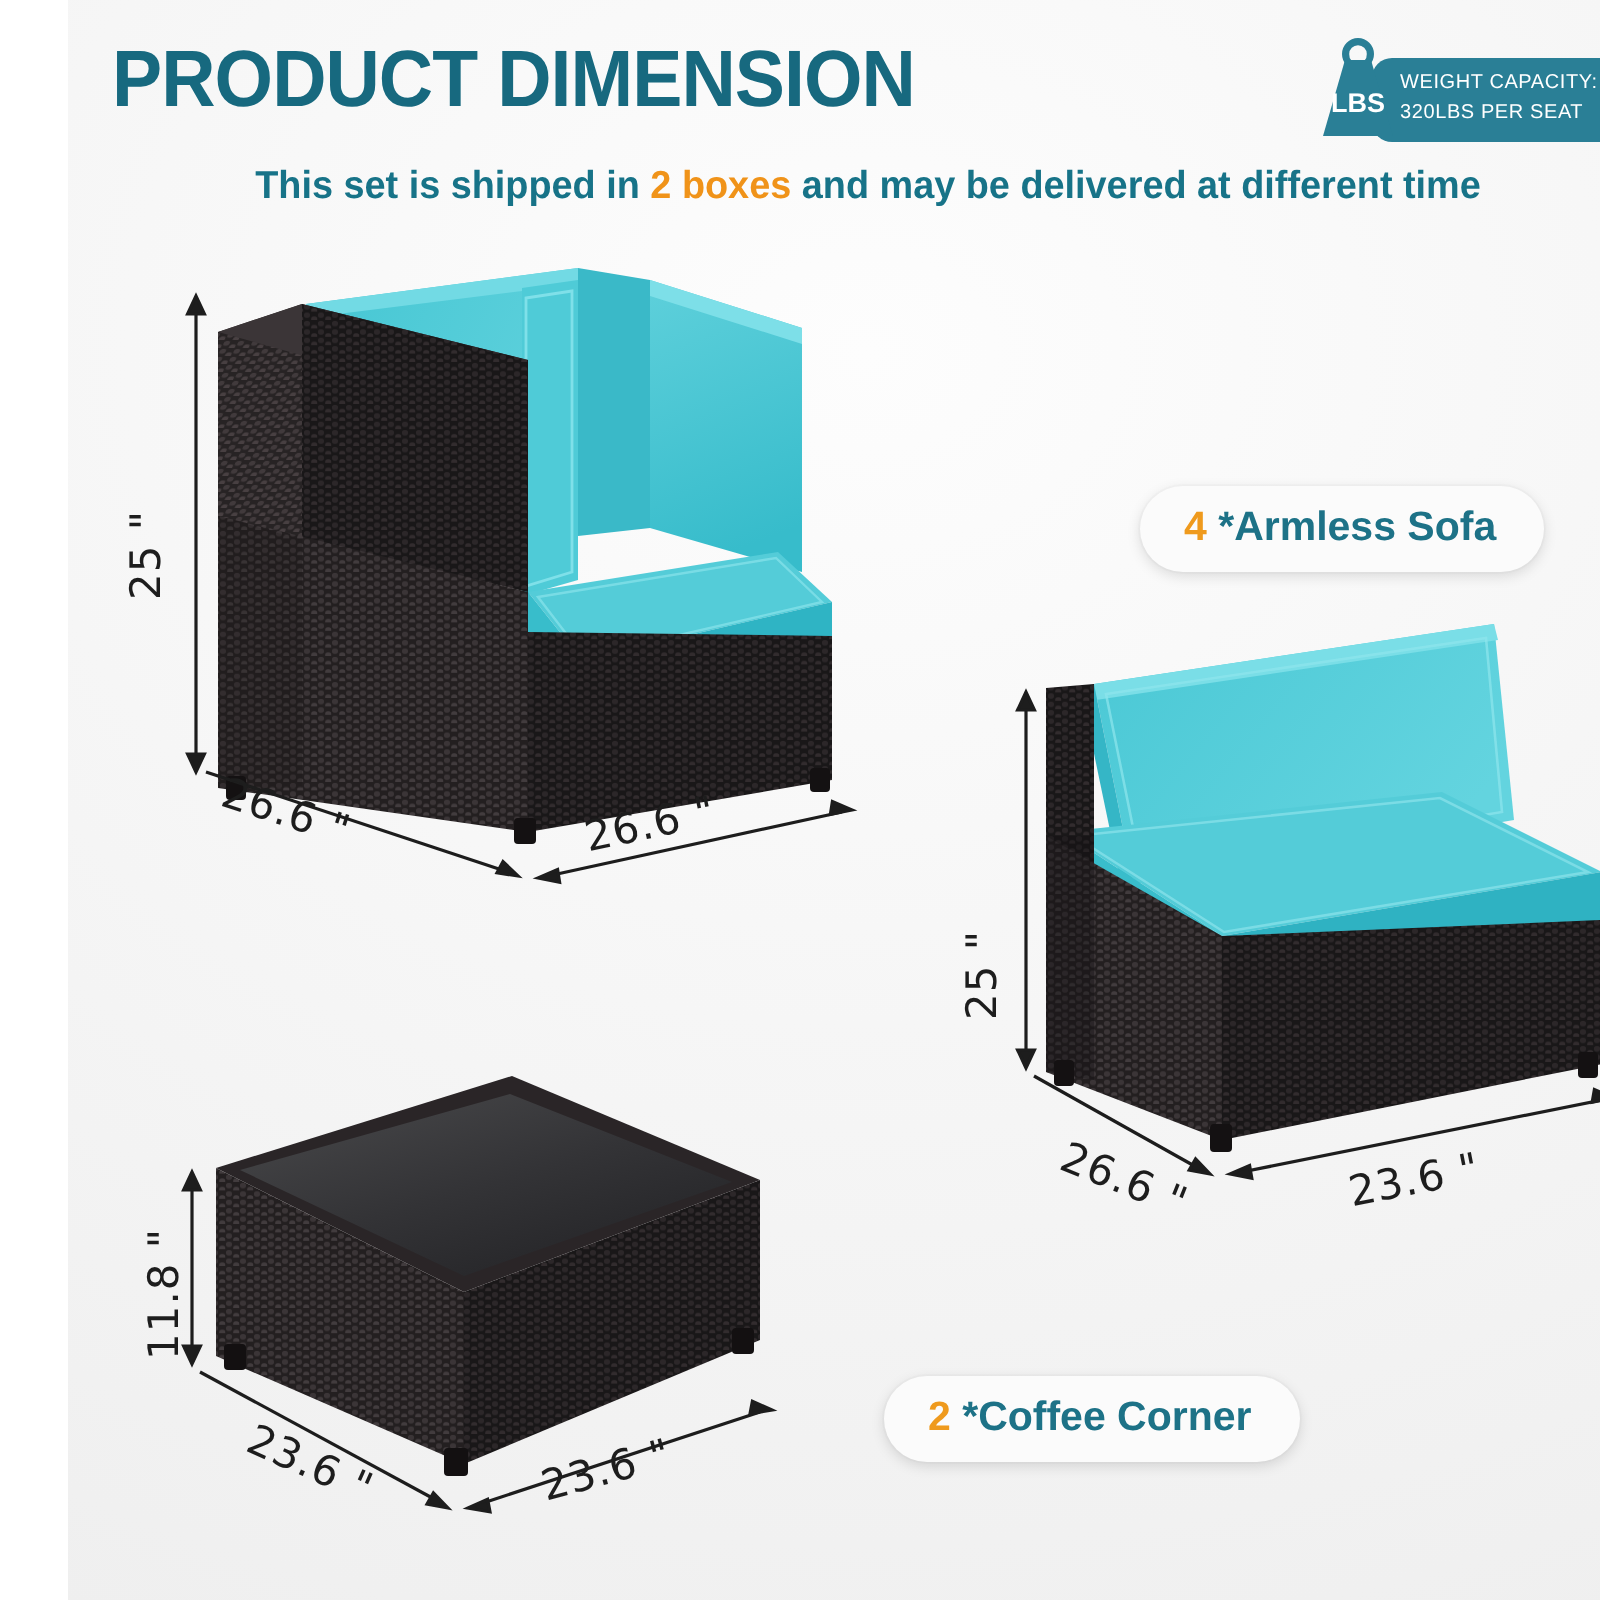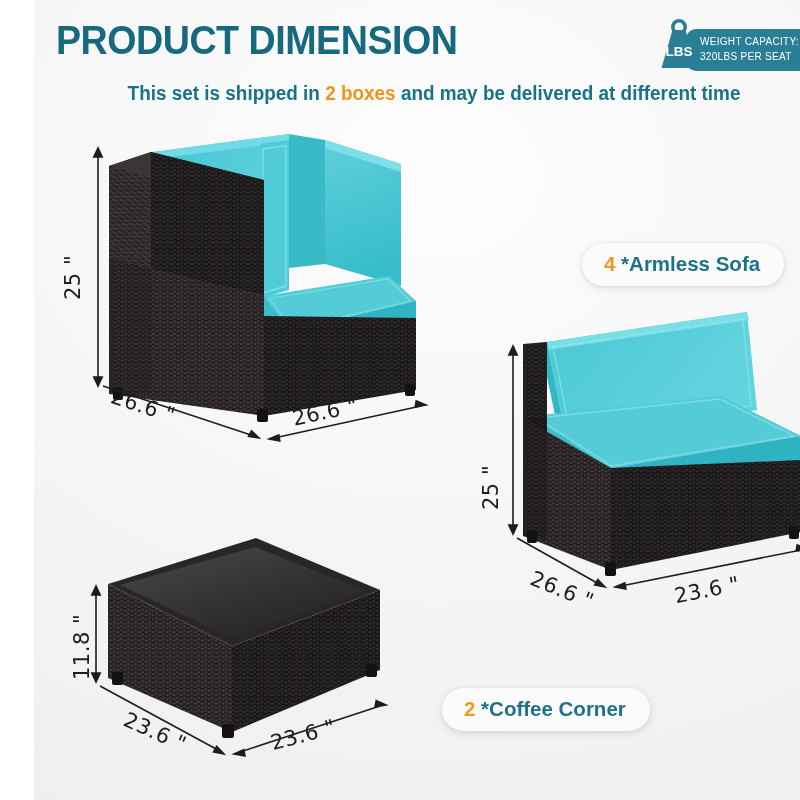--- a/index.html
+++ b/index.html
@@ -270,21 +270,21 @@
         <path d="M126 287 l9.8 -4.2 l1.1 6.3 z"></path>
         <path d="M318 249 l-9.8 -4.2 l-1.1 6.3 z"></path>
       </g>
     </svg>
   </div>
 
   <div class="dim vert" style="left:445px; top:510px;">25 "</div>
   <div class="dim" style="left:495px; top:578px; transform:rotate(22deg);">26.6  "</div>
   <div class="dim" style="left:640px; top:578px; transform:rotate(-11deg);">23.6  "</div>
 
-  <div class="chip" style="left:548px; top:243px;text-align:right;"><span class="num">4</span><span> *Armless Sofa</span></div>
+  <div class="chip" style="left:536px; top:243px;text-align:right;"><span class="num">4</span><span> *Armless Sofa</span></div>
 
   <div class="piece" style="left:30px; top:528px; width:320px; height:250px;">
     <svg width="320" height="250" viewBox="0 0 320 250">
       <defs>
         <pattern id="wick3" width="7" height="4.2" patternUnits="userSpaceOnUse">
           <rect width="7" height="4.2" fill="#231f20"></rect>
           <rect x="0" y="0.5" width="3" height="2.6" rx="1.2" fill="#3b3537"></rect>
           <rect x="3.6" y="2.4" width="3" height="2.6" rx="1.2" fill="#423c3e"></rect>
         </pattern>
         <pattern id="wick3D" width="7" height="4.2" patternUnits="userSpaceOnUse">

